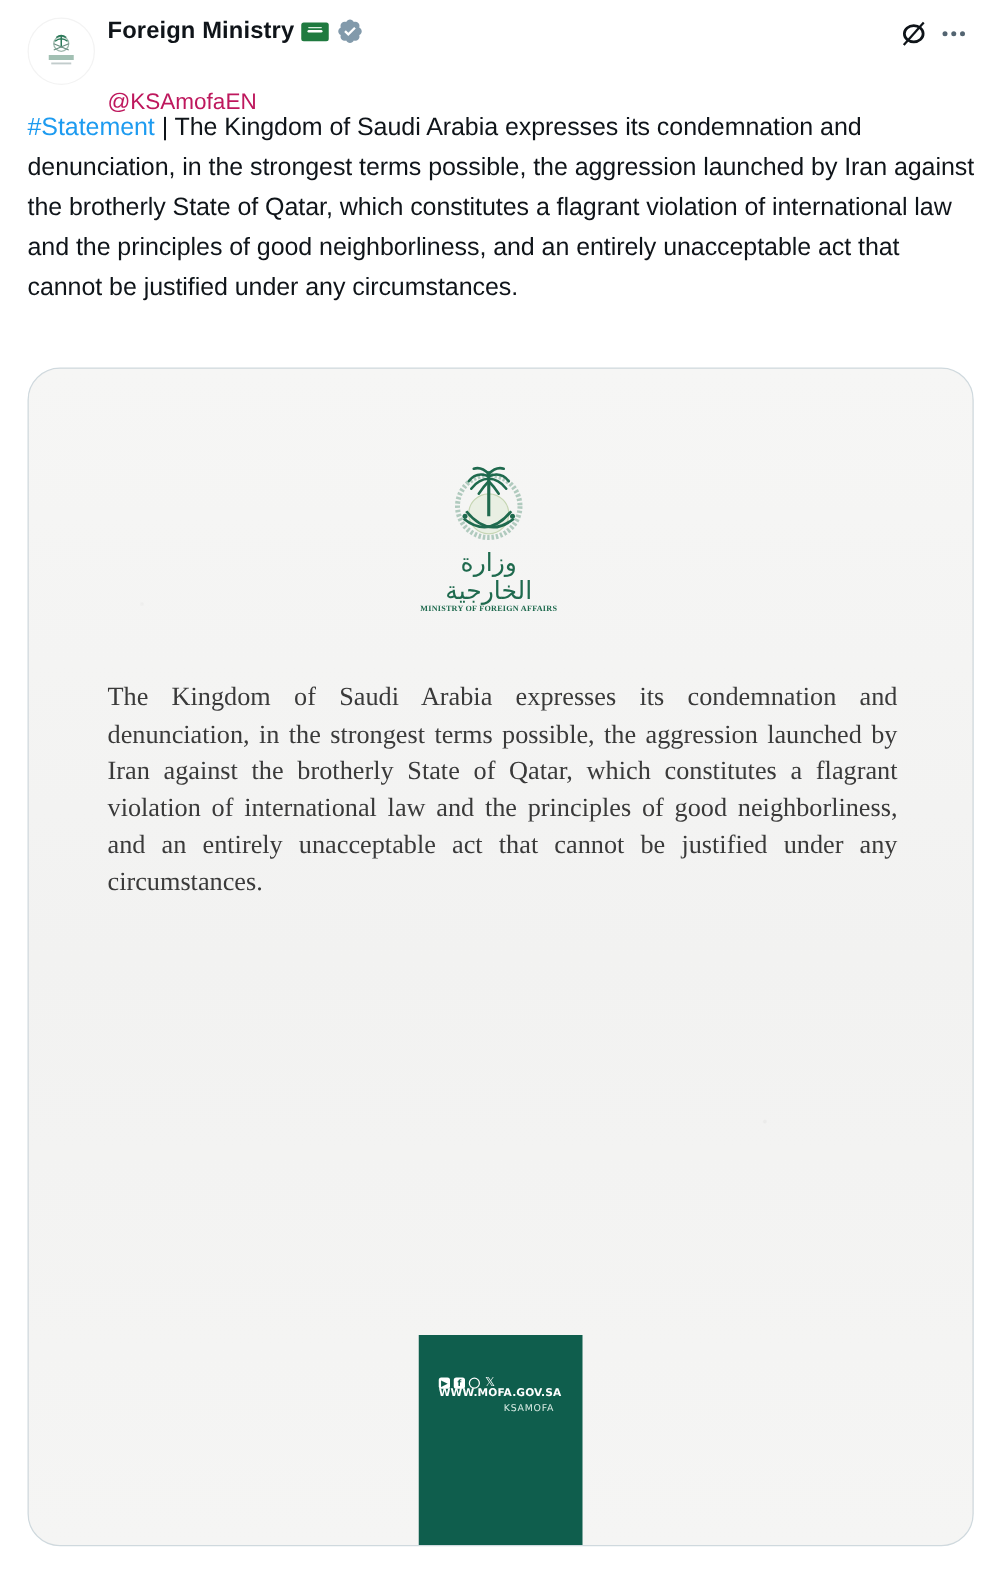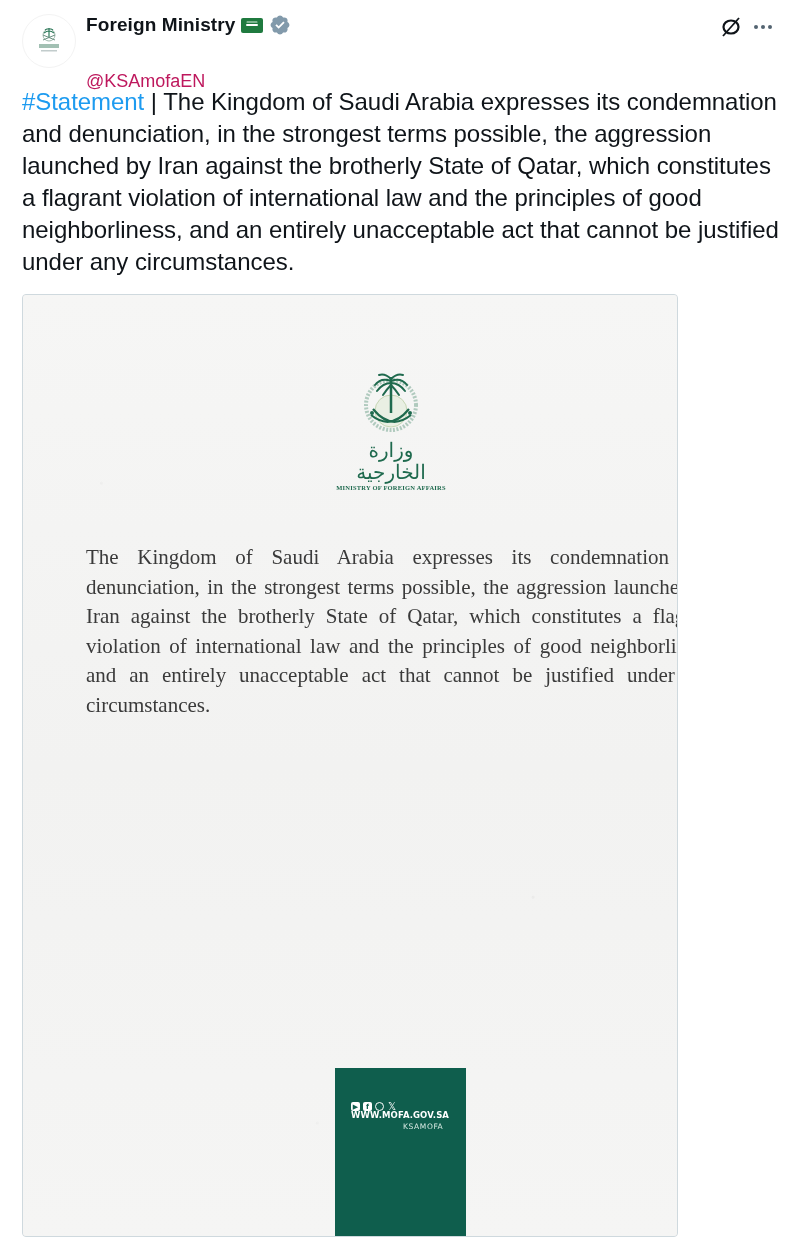--- a/index.html
+++ b/index.html
@@ -26,28 +26,28 @@
   .verified { width: 22px; height: 22px; }
   .handle { position: absolute; left: 86px; top: 42px; font-size: 18px; color: #be185d; margin-top: 29px; }
 
   .grok-icon { position: absolute; left: 718px; top: 14px; width: 26px; height: 26px; cursor: pointer; }
   .more-icon { position: absolute; left: 754px; top: 18px; width: 24px; height: 18px; display: flex; gap: 3px; align-items: center; cursor: pointer; }
   .more-icon i { display: block; width: 4px; height: 4px; border-radius: 50%; background: #536471; }
 
   
   .tweet-text {
     position: absolute; left: 22px; top: 86px; width: 760px;
-    font-size: 24px; line-height: 32px; color: #0f1419; letter-spacing: -0.05px;
+    font-size: 20px; line-height: 32px; color: #0f1419; letter-spacing: -0.05px;
   }
   .hashtag { color: #1d9bf0; cursor: pointer; }
 
   
   .media {
-    position: absolute; left: 22px; top: 294px; width: 656px; height: 943px;
-    border: 1px solid #cfd9de; border-radius: 4px; overflow: hidden;
+    position: absolute; left: 22px; top: 294px; width: 757px; height: 943px;
+    border: 1px solid #cfd9de; border-radius: 26px; overflow: hidden;
     background: #e5e5e5;
   }
   .paper-tex {
     position: absolute; inset: 0;
     background:
       radial-gradient(circle at 12% 20%, rgba(0,0,0,0.025) 0 1px, transparent 2px),
       radial-gradient(circle at 78% 64%, rgba(0,0,0,0.03) 0 1px, transparent 2px),
       radial-gradient(circle at 45% 88%, rgba(0,0,0,0.02) 0 1px, transparent 2px),
       linear-gradient(180deg, #f6f6f5 0%, #f2f2f1 50%, #f5f5f4 100%);
   }

